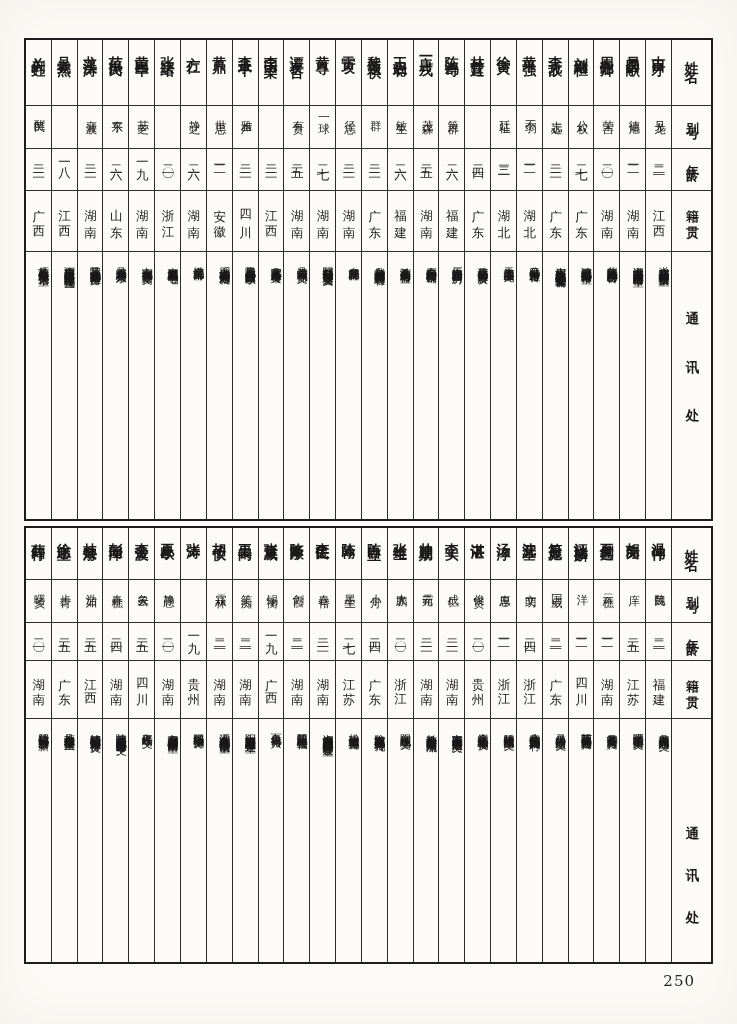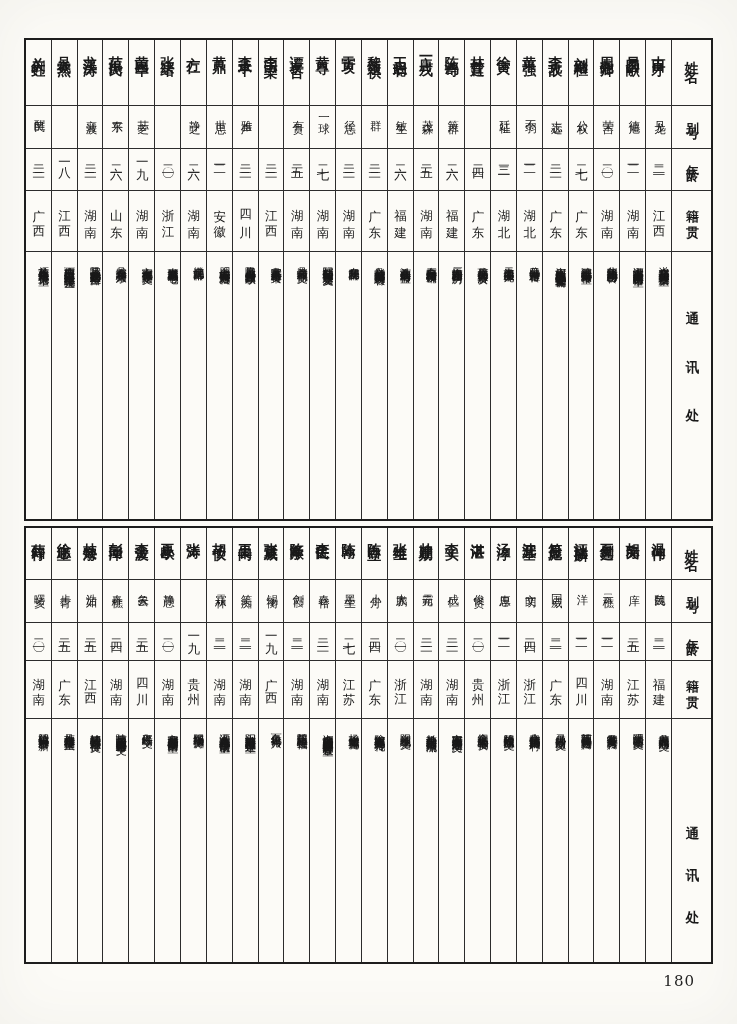--- a/index.html
+++ b/index.html
@@ -481,14 +481,14 @@
 
   <div class="col entry-col">
     <div class="cell name">薛知行</div>
     <div class="cell alias">曙荄</div>
     <div class="cell age">二〇</div>
     <div class="cell origin">湖南</div>
     <div class="cell address">益阳鲜埠镇沙河村全泰新</div>
   </div>
 </section>
   </div>
-  <div class="pagenum">180</div>
+  <div class="pagenum">250</div>
 </div>
 
 </body></html>

